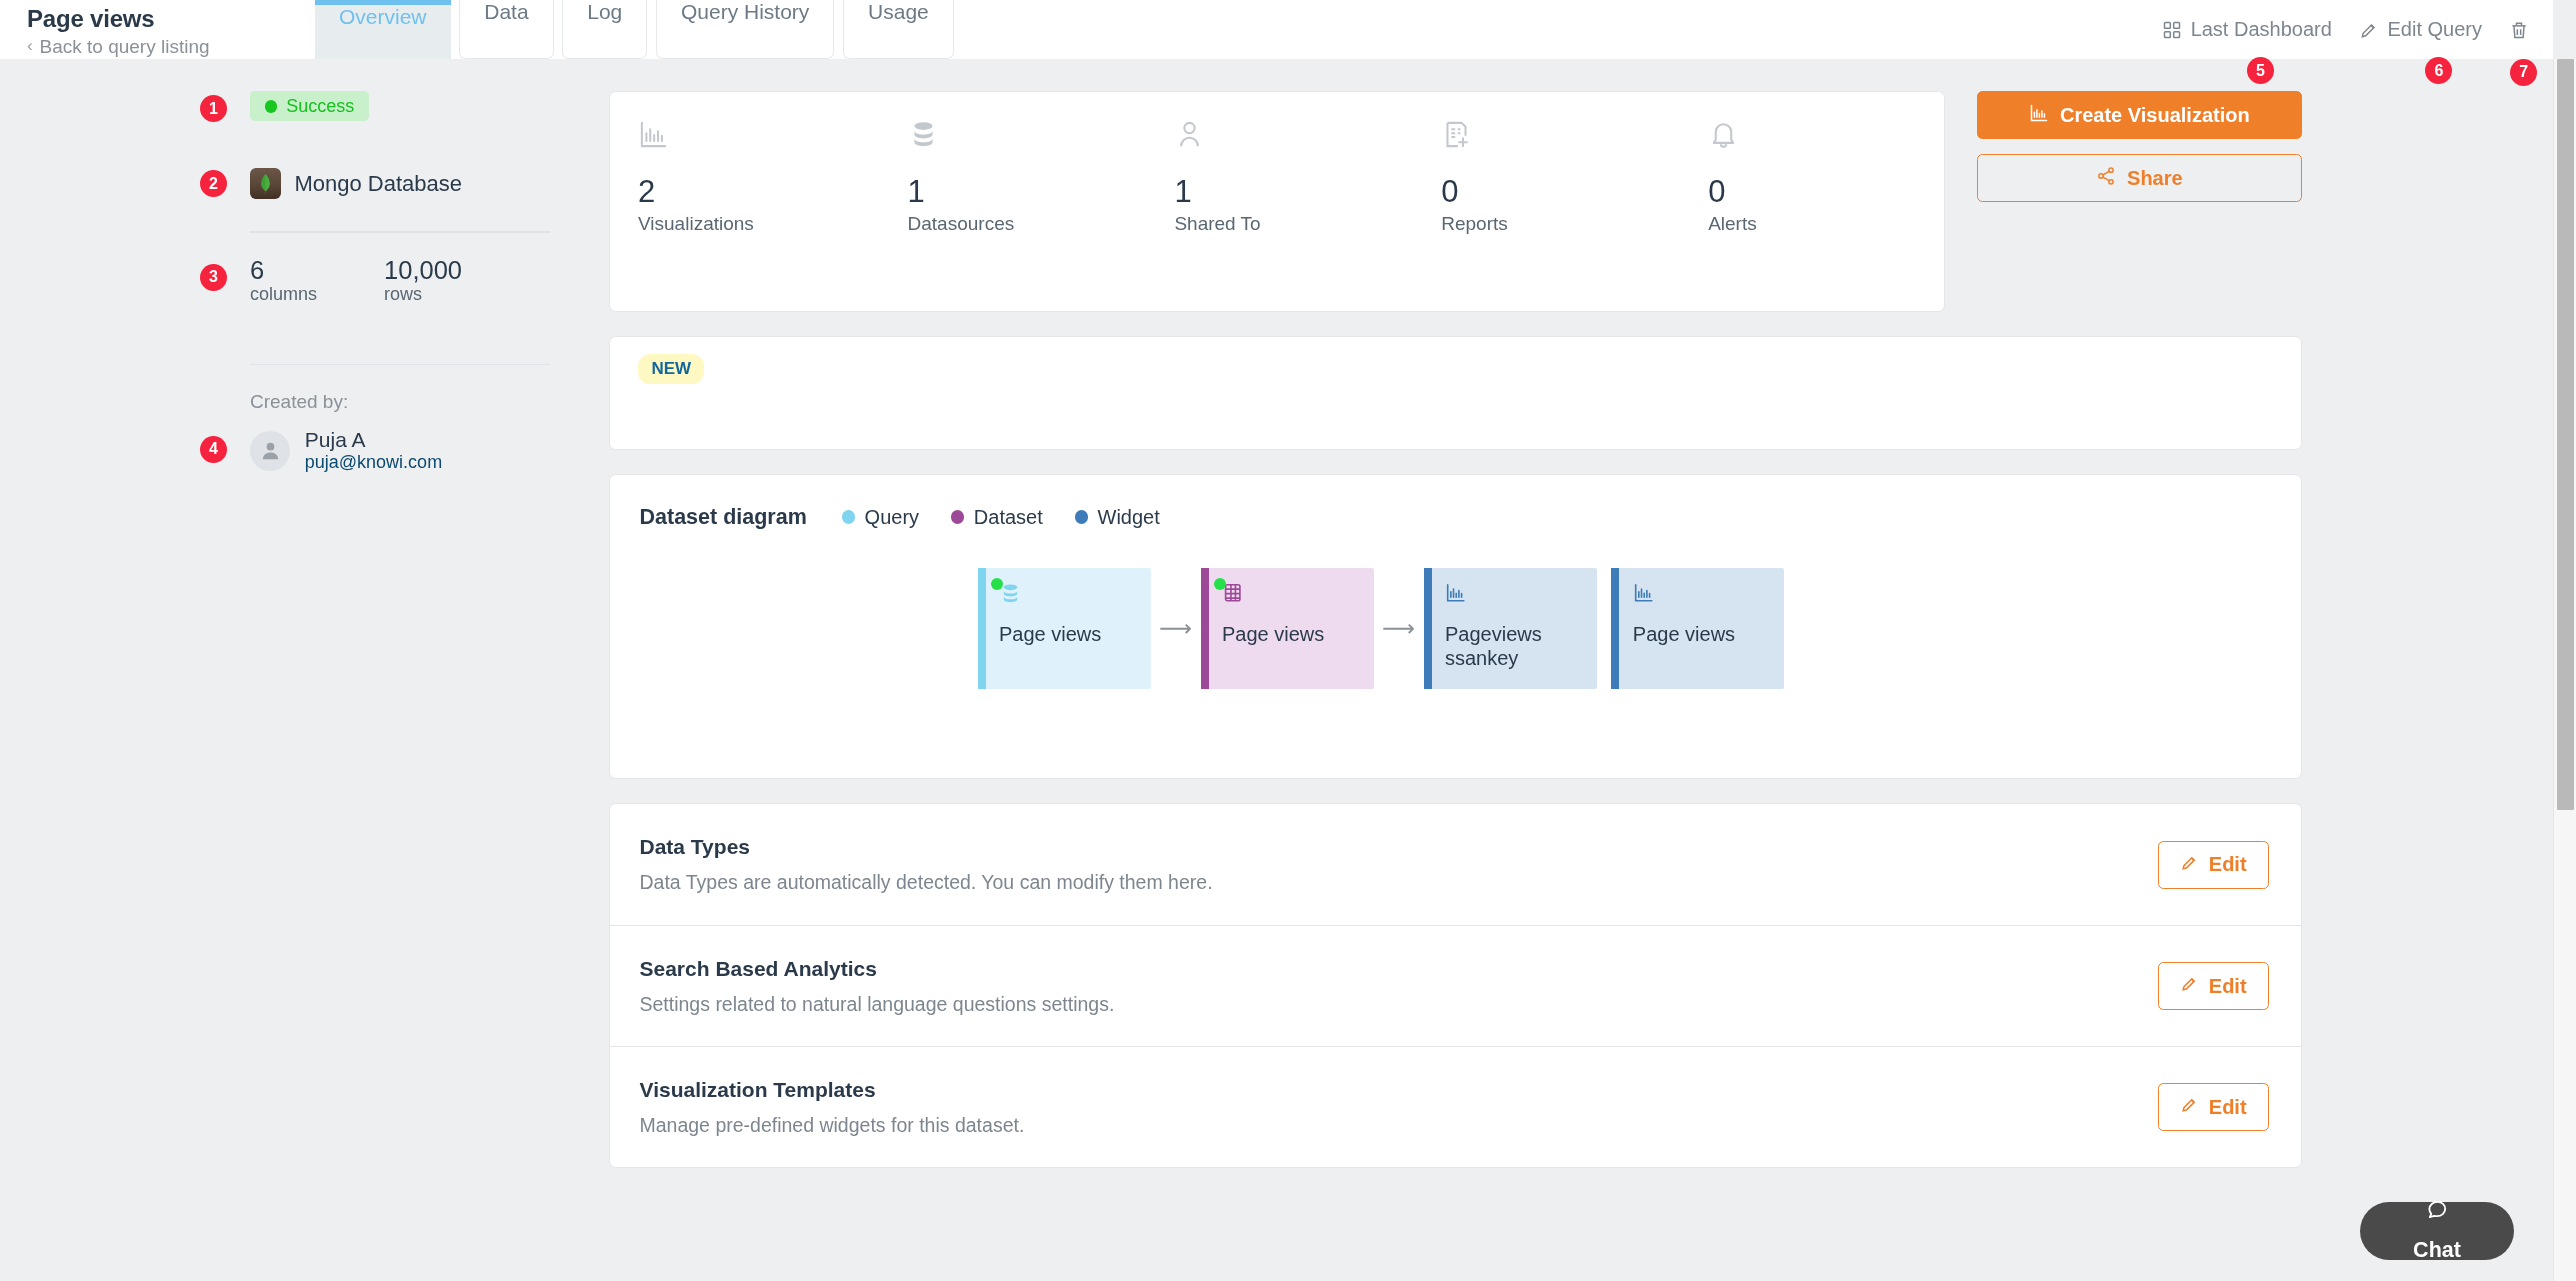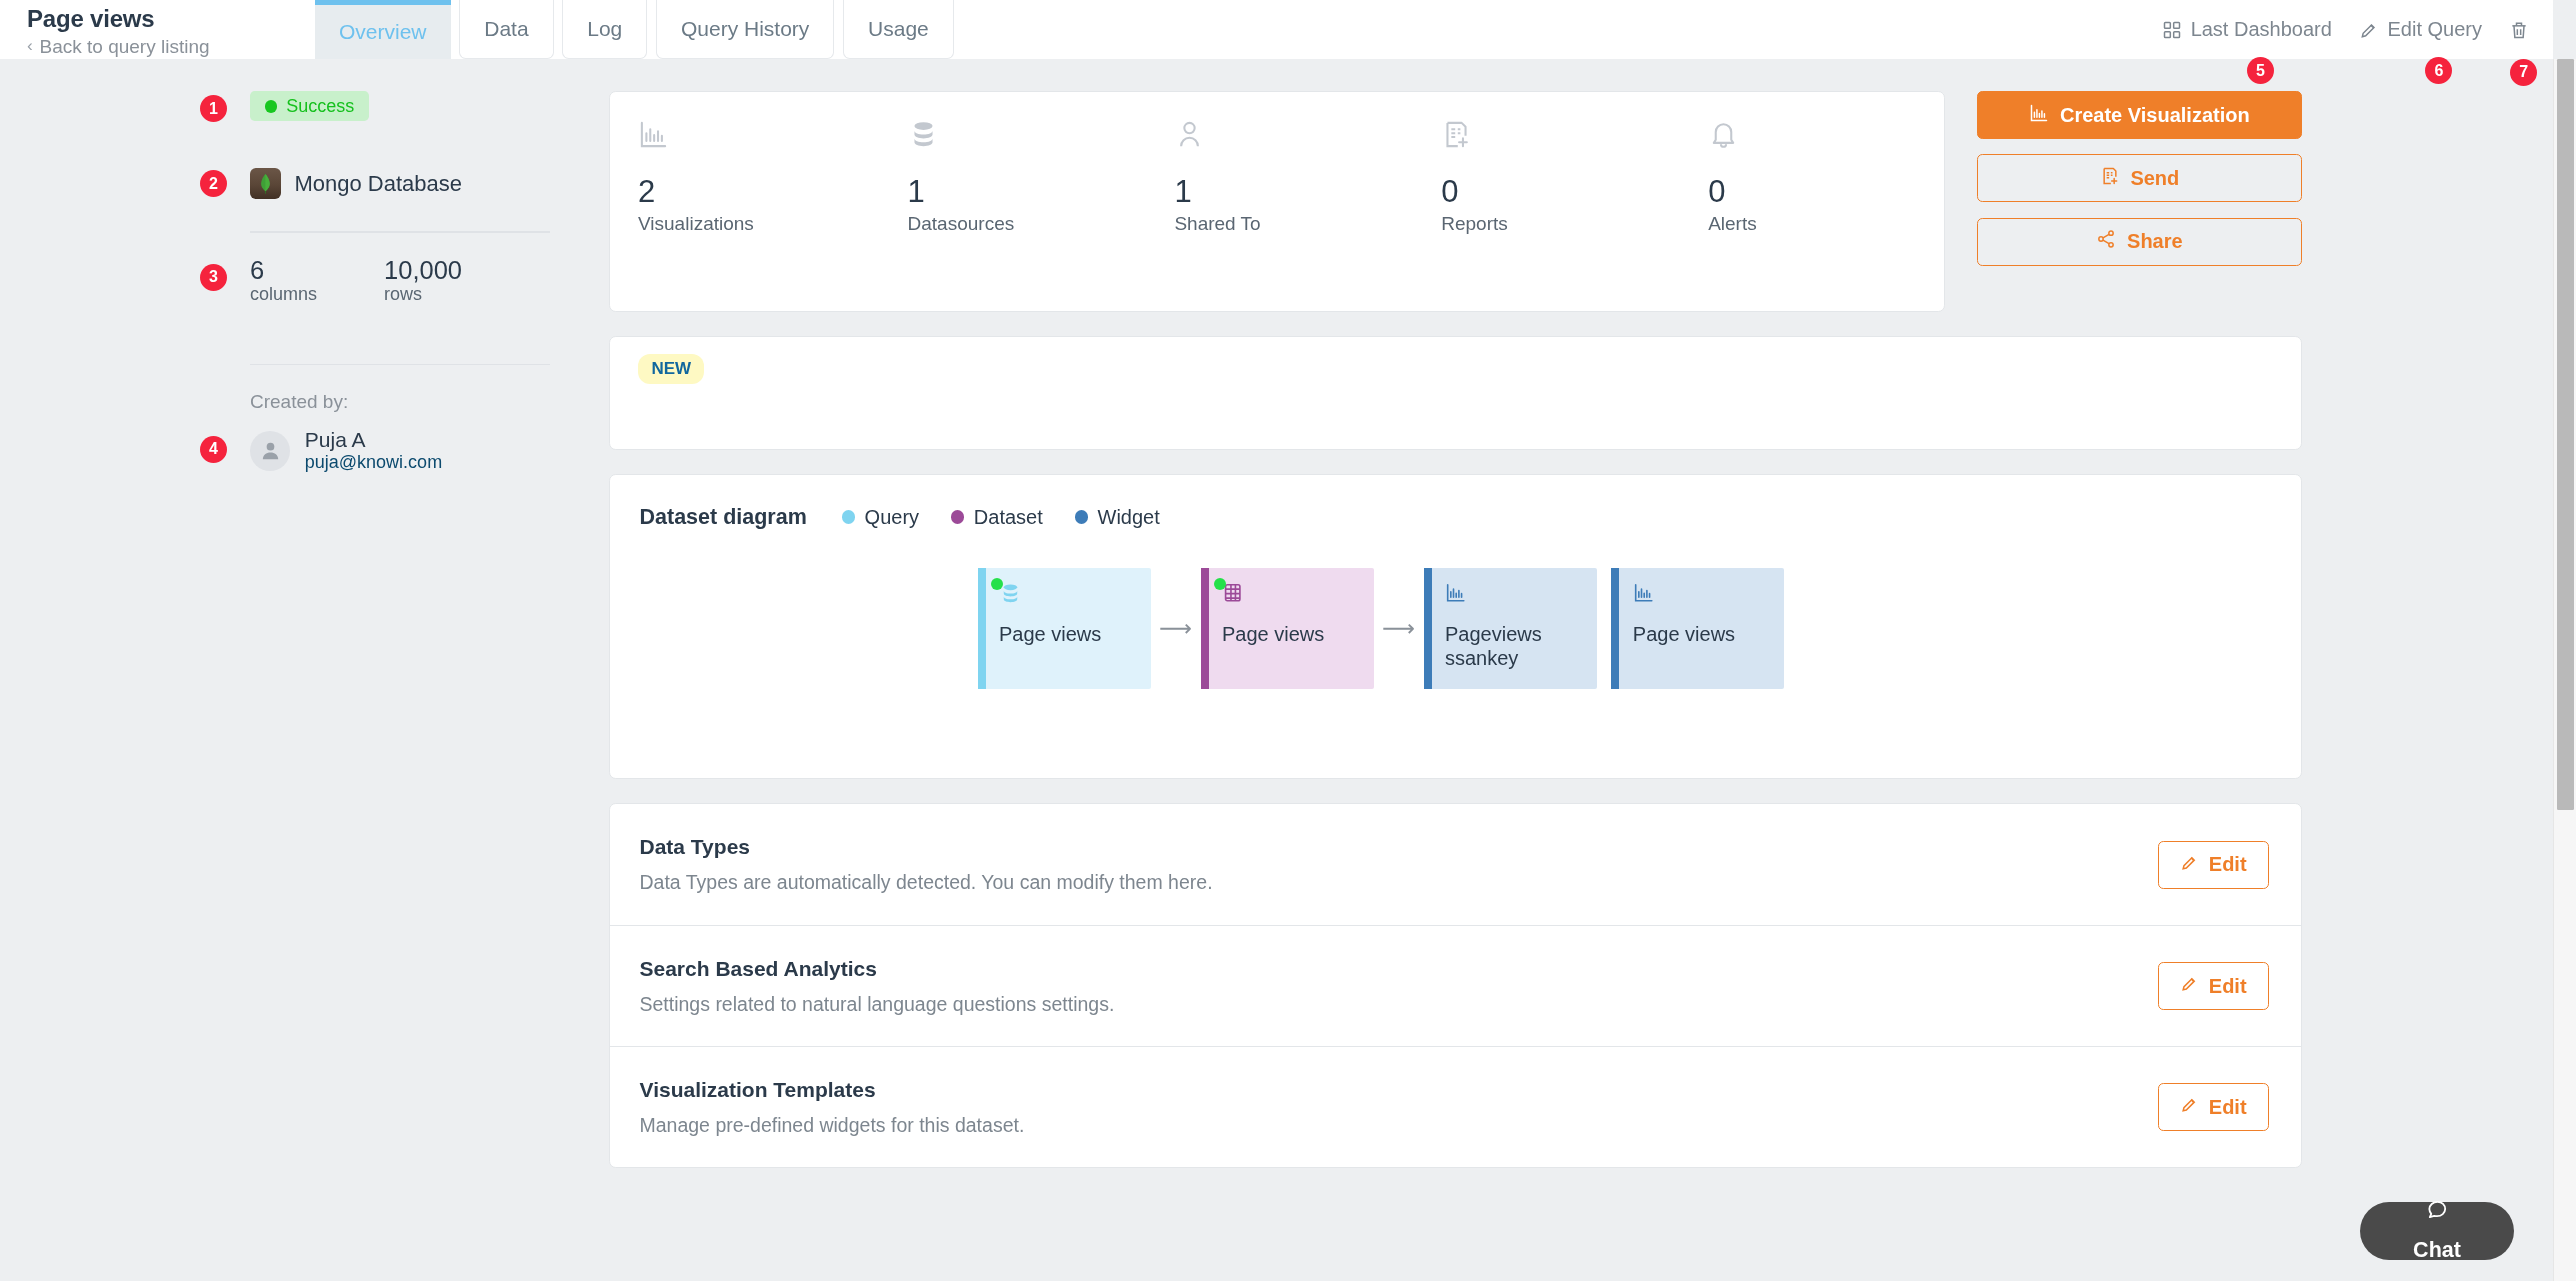--- a/index.html
+++ b/index.html
@@ -31,21 +31,21 @@
     font-size: 19px; color: #8a9199; line-height: 23px; margin-top: 1.3px;
     cursor: pointer;
   }
   .chev-left { font-size: 17.4px; color: #9aa1a9; line-height: 1; }
 
   
   .tabs { display: flex; align-items: flex-start; gap: 8.7px; height: 59px;
           padding-top: 0; flex: 0 0 auto; }
   .tab {
     height: 59px; min-width: 81px; padding: 0 24px;
-    display: flex; align-items: center; justify-content: center;
+    display: flex; justify-content: center;
     font-size: 21px; color: #6b7a86; cursor: pointer;
     background: #ffffff;
     border: 1.3px solid #e6e9ec; border-top: none;
     border-radius: 0 0 6.7px 6.7px;
   }
   .tab.active {
     background: #e7ecef; color: #6ec1ee; font-weight: normal;
     border: none; border-top: 5.4px solid #6ec1ee;
     border-radius: 0;
   }
@@ -415,31 +415,20 @@
       <div class="btn btn-primary">
         <span>
           <svg width="20" height="20" viewBox="0 0 24 24" fill="none" stroke="#ffffff" stroke-width="1.8">
             <path d="M3 3v18h18" stroke-linecap="round"></path>
             <path d="M6.5 17V11M9.5 17V8M12.5 17V12.5M15.5 17V9.5M18.5 17V13" stroke-linecap="round"></path>
           </svg>
         </span>
         <span>Create Visualization</span>
       </div>
 
-      <div class="btn btn-outline">
-        <span>
-          <svg width="20" height="20" viewBox="0 0 24 24" fill="none" stroke="#ef7f29" stroke-width="1.8">
-            <path d="M5 3h11l3 3v7" stroke-linejoin="round"></path>
-              <path d="M5 3v18h8"></path>
-            <path d="M8 8h3M8 11h3M8 14h3M13 8h2M13 11h2"></path>
-            <path d="M17 15v6M14 18h6" stroke-linecap="round"></path>
-          </svg>
-        </span>
-        <span>Send</span>
-      </div>
 
       <div class="btn btn-outline">
         <span>
           <svg width="20" height="20" viewBox="0 0 24 24" fill="none" stroke="#ef7f29" stroke-width="1.8">
             <circle cx="18" cy="5" r="2.6"></circle>
               <circle cx="6" cy="12" r="2.6"></circle>
               <circle cx="18" cy="19" r="2.6"></circle>
             <path d="M8.4 10.7l7.2-4.2M8.4 13.3l7.2 4.2"></path>
           </svg>
         </span>

